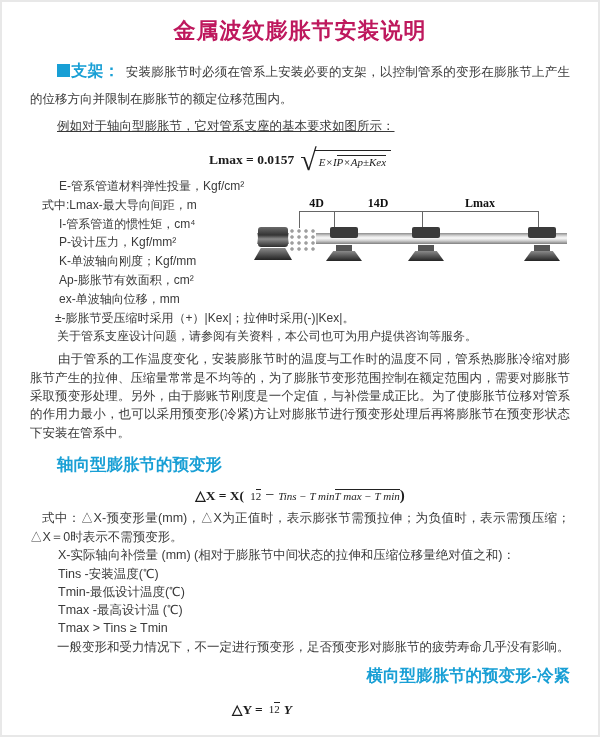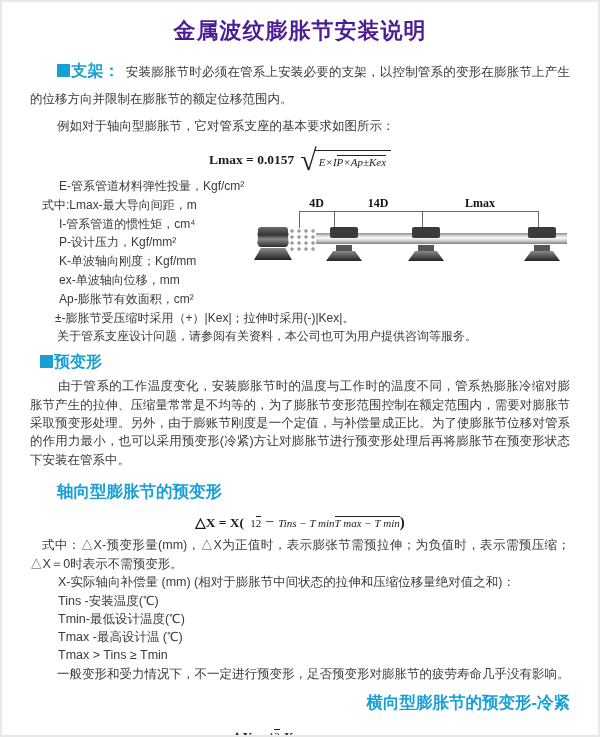--- a/index.html
+++ b/index.html
@@ -5,25 +5,25 @@
   :root { --blue:#189fd5; --ink:#3a3a3a; }
   * { box-sizing:border-box; }
   body { margin:0; background:#fff; }
   .page {
     position:relative; width:600px; height:737px; overflow:hidden;
     background:#fff; border:2px solid #e8e8e8;
     padding:12px 28px 0 28px;
     font-family:"Liberation Sans", sans-serif; color:var(--ink);
   }
   .title { margin:2px 0 0 0; text-align:center; font-size:22px; font-weight:700;
-           color:#4c1d95; letter-spacing:1px; }
+           color:#be185d; letter-spacing:1px; }
 
   .para { margin:0; font-size:12.5px; line-height:27px; text-align:justify; }
   .p-intro { margin-top:11px; text-indent:27px; }
-  .p-example { text-indent:27px; }
+  .p-example { text-indent:27px;text-decoration:underline; }
 
   .marker { display:inline-block; width:13px; height:13px; background:var(--blue);
             margin-right:1px; vertical-align:-1px; }
   .sec-head { color:var(--blue); font-weight:700; font-size:16px; margin-right:6px; }
 
   .formula { text-align:center; font-family:"Liberation Serif", serif; color:#1c1c1c; }
   .f1 { margin:7px 0 3px 0; }
   .f-lhs { font-weight:700; font-size:13.5px; margin-right:6px; }
   .math { font-style:italic; }
   .frac { display:inline-block; vertical-align:middle; text-align:center;
@@ -100,22 +100,22 @@
         <span class="rad-body"><span class="frac math"><span class="num">E×I</span><span class="den">P×Ap±Kex</span></span></span>
       </span>
   </div>
 
   <div class="defs">
     <div class="def d">E-管系管道材料弹性投量，Kgf/cm²</div>
     <div class="def d-first">式中:Lmax-最大导向间距，m</div>
     <div class="def d">I-管系管道的惯性矩，cm⁴</div>
     <div class="def d">P-设计压力，Kgf/mm²</div>
     <div class="def d">K-单波轴向刚度；Kgf/mm</div>
+    <div class="def d">Ap-膨胀节有效面积，cm²</div>
     <div class="def d">ex-单波轴向位移，mm</div>
-    <div class="def d">Ap-膨胀节有效面积，cm²</div>
     <div class="def d-pm">±-膨胀节受压缩时采用（+）|Kex|；拉伸时采用(-)|Kex|。</div>
   </div>
   <div class="def d-note">关于管系支座设计问题，请参阅有关资料，本公司也可为用户提供咨询等服务。</div>
 
   <div class="diagram">
     <div class="dim-line"></div>
     <div class="tick t1"></div>
     <div class="tick t2"></div>
     <div class="tick t3"></div>
     <div class="tick t4"></div>
@@ -136,23 +136,20 @@
         <div class="neck"></div>
         <div class="foot"></div>
     </div>
     <div class="support s3">
       <div class="cap"></div>
         <div class="neck"></div>
         <div class="foot"></div>
     </div>
   </div>
 
-  <div class="h2">
-    <span class="marker"></span><span class="h2-text">预变形</span>
-  </div>
   <p class="para p-body">由于管系的工作温度变化，安装膨胀节时的温度与工作时的温度不同，管系热膨胀冷缩对膨胀节产生的拉伸、压缩量常常是不均等的，为了膨胀节变形范围控制在额定范围内，需要对膨胀节采取预变形处理。另外，由于膨账节刚度是一个定值，与补偿量成正比。为了使膨胀节位移对管系的作用力最小，也可以采用预变形(冷紧)方让对膨胀节进行预变形处理后再将膨胀节在预变形状态下安装在管系中。</p>
 
   <div class="sub sub1">轴向型膨胀节的预变形</div>
 
   <div class="formula f2">
     <span class="f-lhs">△X = X(</span><span class="frac"><span class="num">1</span><span class="den">2</span></span>
     <span>−</span>
     <span class="frac math"><span class="num">Tins − T min</span><span class="den">T max − T min</span></span><span class="f-paren">)</span>
   </div>
 

